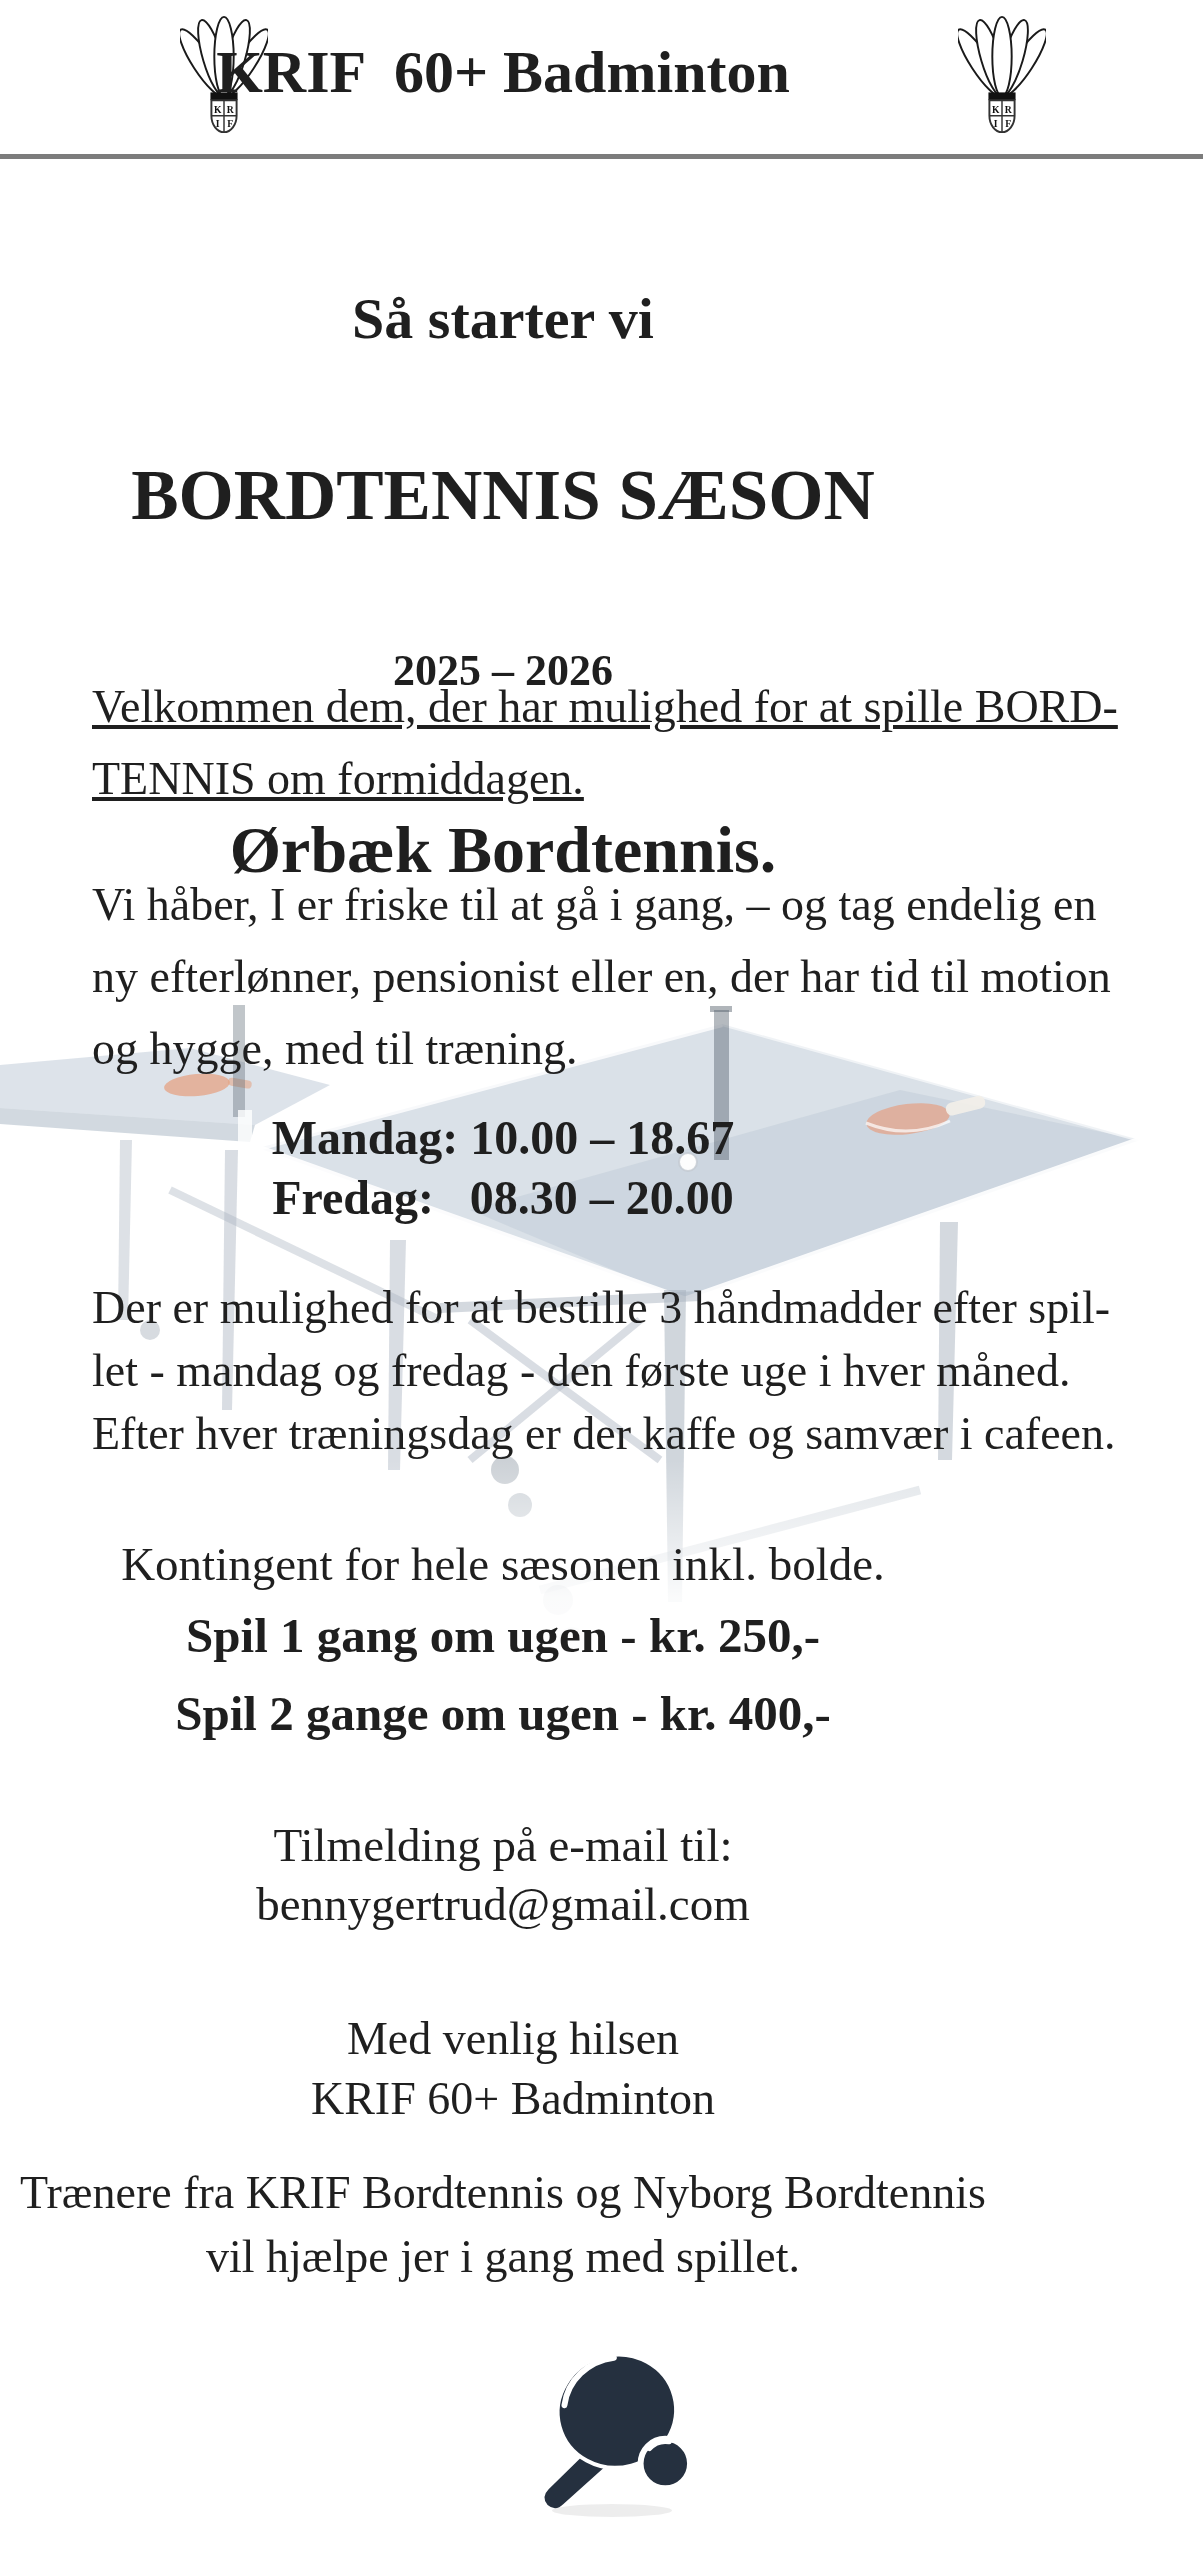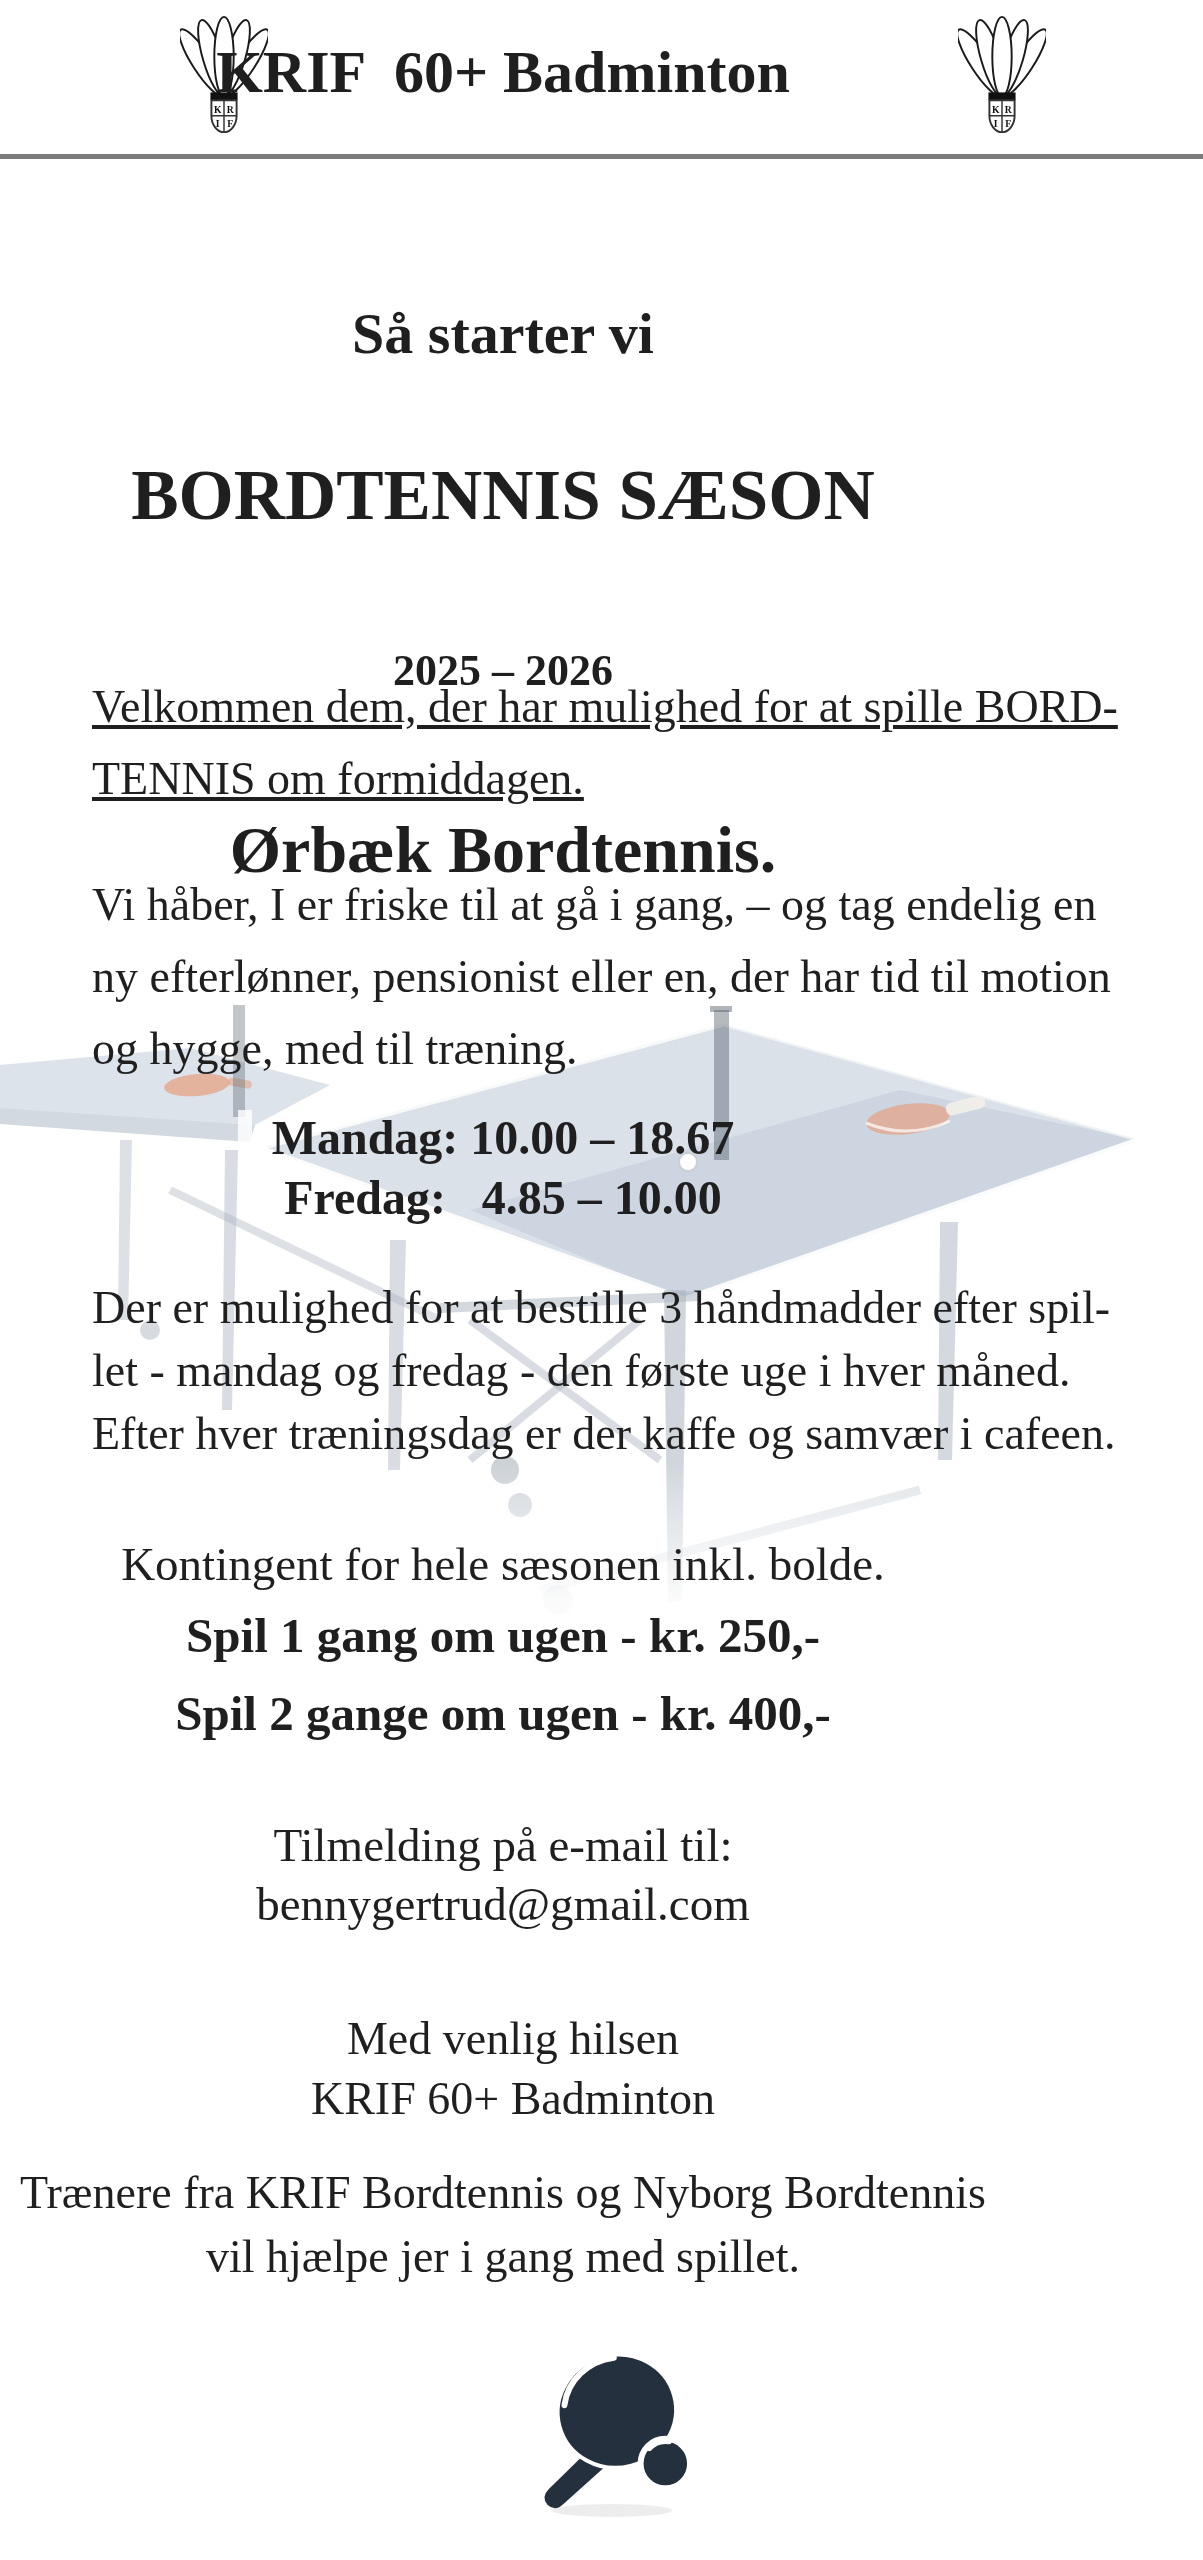--- a/index.html
+++ b/index.html
@@ -14,21 +14,21 @@
   .abs{position:absolute;}
   .txt{z-index:2;}
   .center{left:0;width:1006px;text-align:center;}
   .leftcol{left:92px;width:1030px;text-align:left;}
   .pre{white-space:pre;}
   .bold{font-weight:bold;}
 
   .header-title{top:37px;font-size:60px;line-height:70px;font-weight:bold;}
   .divider{top:154px;left:0;width:1203px;height:5px;background:var(--divider,#7c7c7c);z-index:2;}
 
-  .t1{top:302px;font-size:58px;line-height:64px;}
+  .t1{top:287px;font-size:58px;line-height:64px;}
   .t2{top:456px;font-size:71px;line-height:78px;}
   .t3{top:635px;font-size:44px;line-height:72px;}
   .t4{top:814px;font-size:66px;line-height:72px;}
 
   .p-body{font-size:46px;}
   .p1{top:671px;line-height:72px;text-decoration:underline;}
   .p2{top:869px;line-height:72px;}
   .p3{top:1276px;line-height:63px;}
 
   .schedule{top:1108px;font-size:48px;line-height:60px;font-weight:bold;}
@@ -151,21 +151,21 @@
   </div>
 
   <div class="abs leftcol txt p-body p2">
     <div>Vi håber, I er friske til at gå i gang, – og tag endelig en</div>
     <div>ny efterlønner, pensionist eller en, der har tid til motion</div>
     <div>og hygge, med til træning.</div>
   </div>
 
   <div class="abs center txt schedule">
     <div class="pre">Mandag: 10.00 – 18.67</div>
-    <div class="pre">Fredag:   4.85 – 10.00</div>
+    <div class="pre">Fredag:   08.30 – 20.00</div>
   </div>
 
   <div class="abs leftcol txt p-body p3">
     <div>Der er mulighed for at bestille 3 håndmadder efter spil-</div>
     <div>let - mandag og fredag - den første uge i hver måned.</div>
     <div>Efter hver træningsdag er der kaffe og samvær i cafeen.</div>
   </div>
 
   <div class="abs center txt fee-intro">Kontingent for hele sæsonen inkl. bolde.</div>
   <div class="abs center txt fee1">Spil 1 gang om ugen - kr. 250,-</div>

